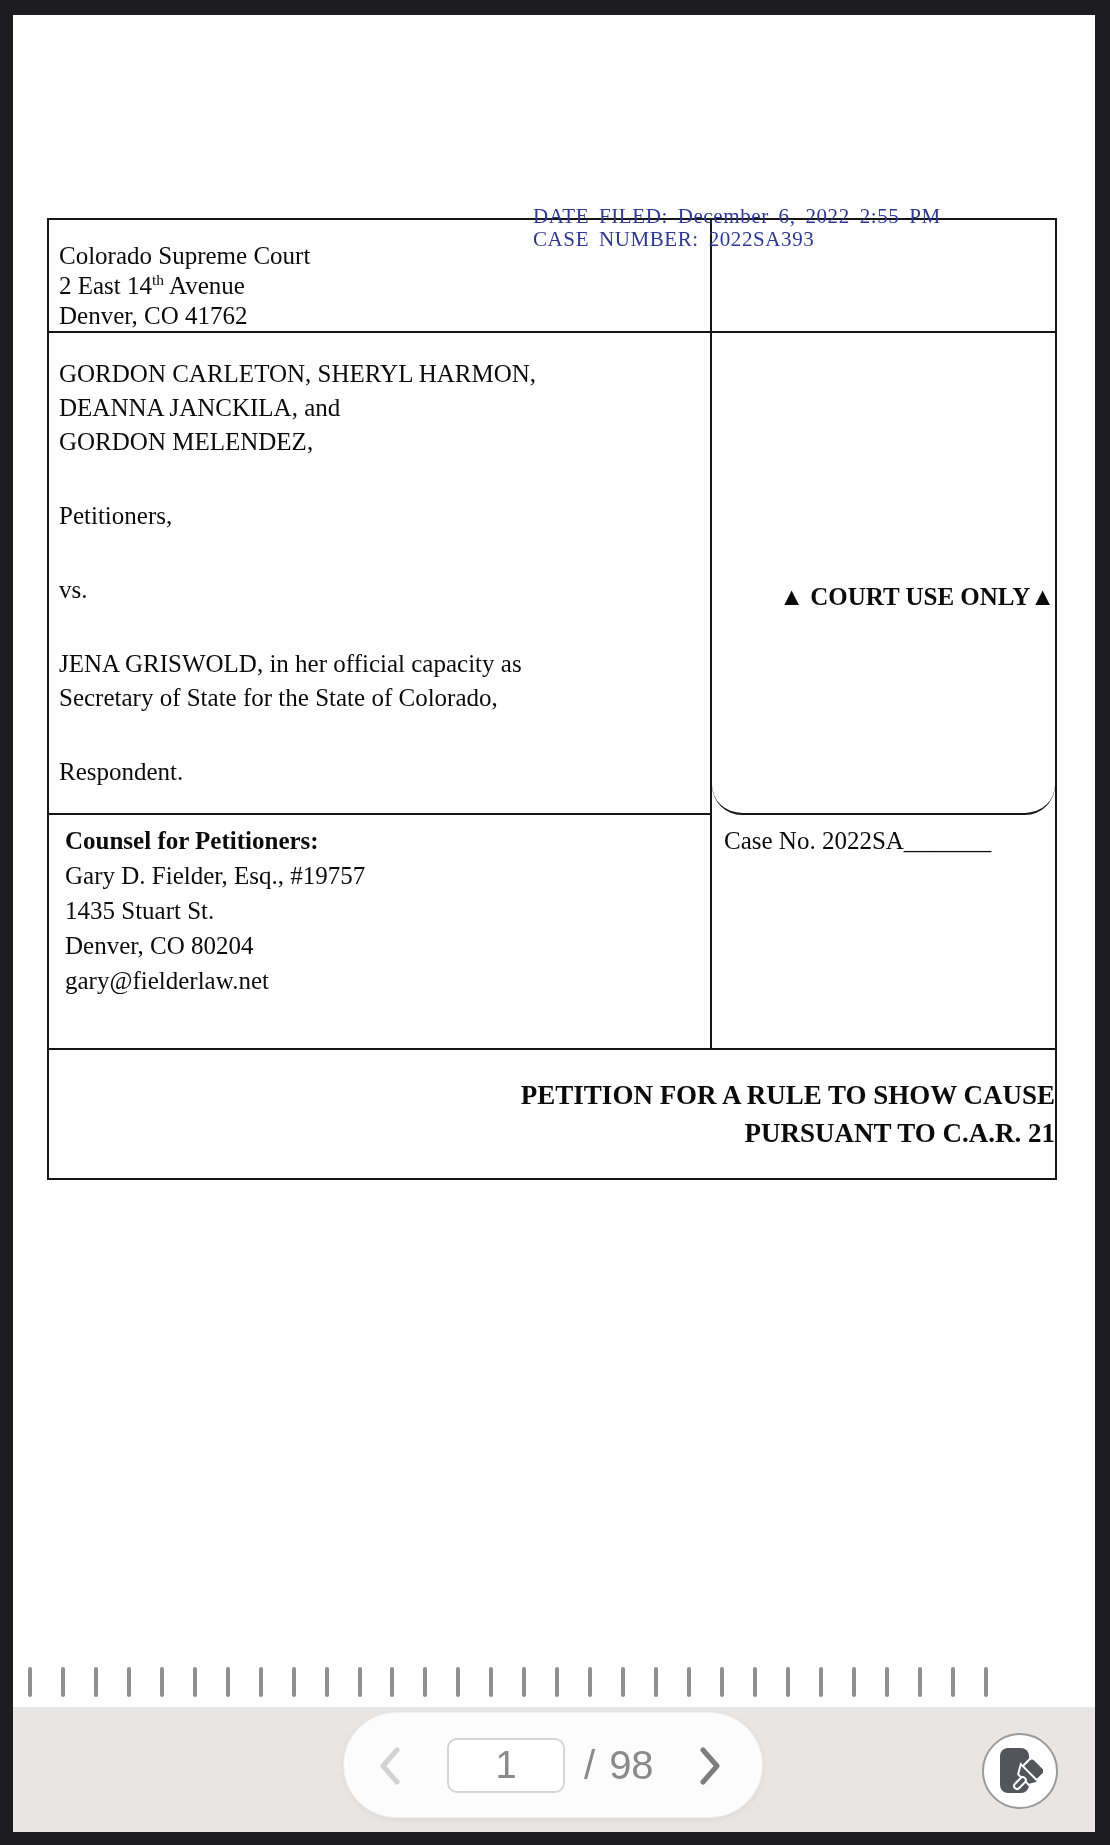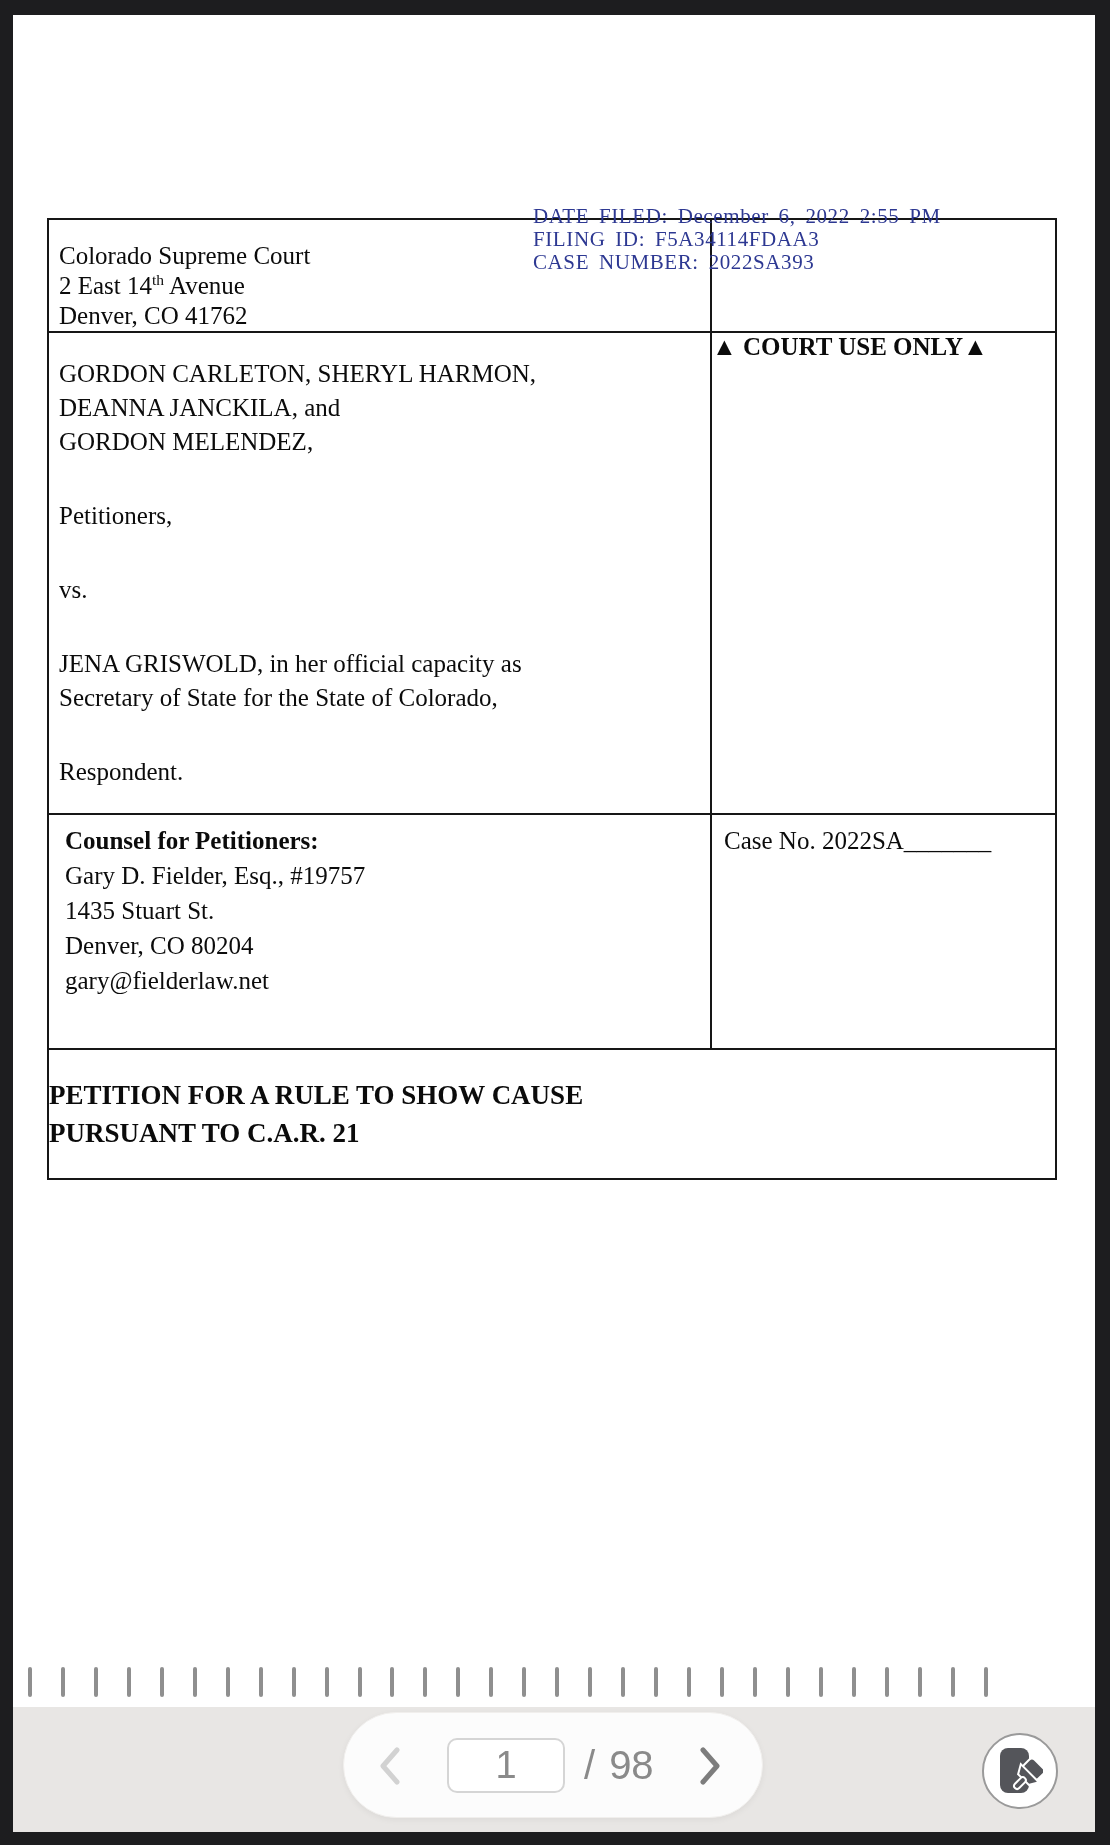--- a/index.html
+++ b/index.html
@@ -13,24 +13,24 @@
           font-family:"Liberation Serif","DejaVu Serif",serif;}
   .page{position:absolute;left:13px;top:15px;width:1082px;height:1692px;background:var(--page);}
   
   .doc-table{position:absolute;left:47px;top:218px;width:1010px;height:962px;
              border:2px solid var(--table-border);box-sizing:border-box;background:transparent;
              font-size:25px;color:#0b0b0b;}
   .cell{position:absolute;box-sizing:border-box;}
   .c1r1{left:0;top:0;width:663px;height:113px;border-right:2px solid var(--table-border);border-bottom:2px solid var(--table-border);padding:21px 0 0 10px;line-height:30px;}
   .c2r1{left:663px;right:0;top:0;height:113px;border-bottom:2px solid var(--table-border);}
   .c1r2{left:0;top:113px;width:663px;height:482px;border-right:2px solid var(--table-border);border-bottom:2px solid var(--table-border);padding:24px 0 0 10px;line-height:34px;}
-  .c2r2{left:663px;right:0;top:113px;height:482px;border-bottom:2px solid var(--table-border);text-align:left;font-weight:bold;}
+  .c2r2{left:663px;right:0;top:113px;height:482px;border-bottom:2px solid var(--table-border);text-align:right;padding-top:250px;font-weight:bold;border-radius:30px;}
   .c1r3{left:0;top:595px;width:663px;height:235px;border-right:2px solid var(--table-border);border-bottom:2px solid var(--table-border);padding:8px 0 0 16px;line-height:35px;}
   .c2r3{left:663px;right:0;top:595px;height:235px;border-bottom:2px solid var(--table-border);padding:8px 0 0 12px;line-height:35px;}
-  .r4{left:0;right:0;top:830px;bottom:0;text-align:left;font-weight:bold;font-size:27px;line-height:38px;padding-top:26px;}
+  .r4{left:0;right:0;top:830px;bottom:0;text-align:right;font-weight:bold;font-size:27px;line-height:38px;padding-top:26px;}
   .para{margin:0 0 40px 0;}
   .para:last-child{margin-bottom:0;}
   sup{font-size:0.62em;vertical-align:super;line-height:0;}
   .bold{font-weight:bold;}
   
   .stamp{position:absolute;left:533px;top:205px;z-index:4;color:var(--stamp-blue);
          font-size:21px;line-height:23px;letter-spacing:0.6px;word-spacing:4px;}
   
   .ticks{position:absolute;left:28px;top:1667px;width:960px;height:30px;display:flex;
          justify-content:space-between;align-items:stretch;}
@@ -56,21 +56,20 @@
 </style>
 </head>
 <body>
 
 <div class="screen">
 
   <div class="page"></div>
 
   <div class="stamp">
     <div>DATE FILED: December 6, 2022 2:55 PM</div>
-    <div>FILING ID: F5A34114FDAA3</div>
     <div>CASE NUMBER: 2022SA393</div>
   </div>
 
   <div class="doc-table">
 
     <div class="cell c1r1">
       <div>Colorado Supreme Court</div>
       <div><span>2 East 14</span><sup>th</sup><span> Avenue</span></div>
       <div>Denver, CO 41762</div>
     </div>

